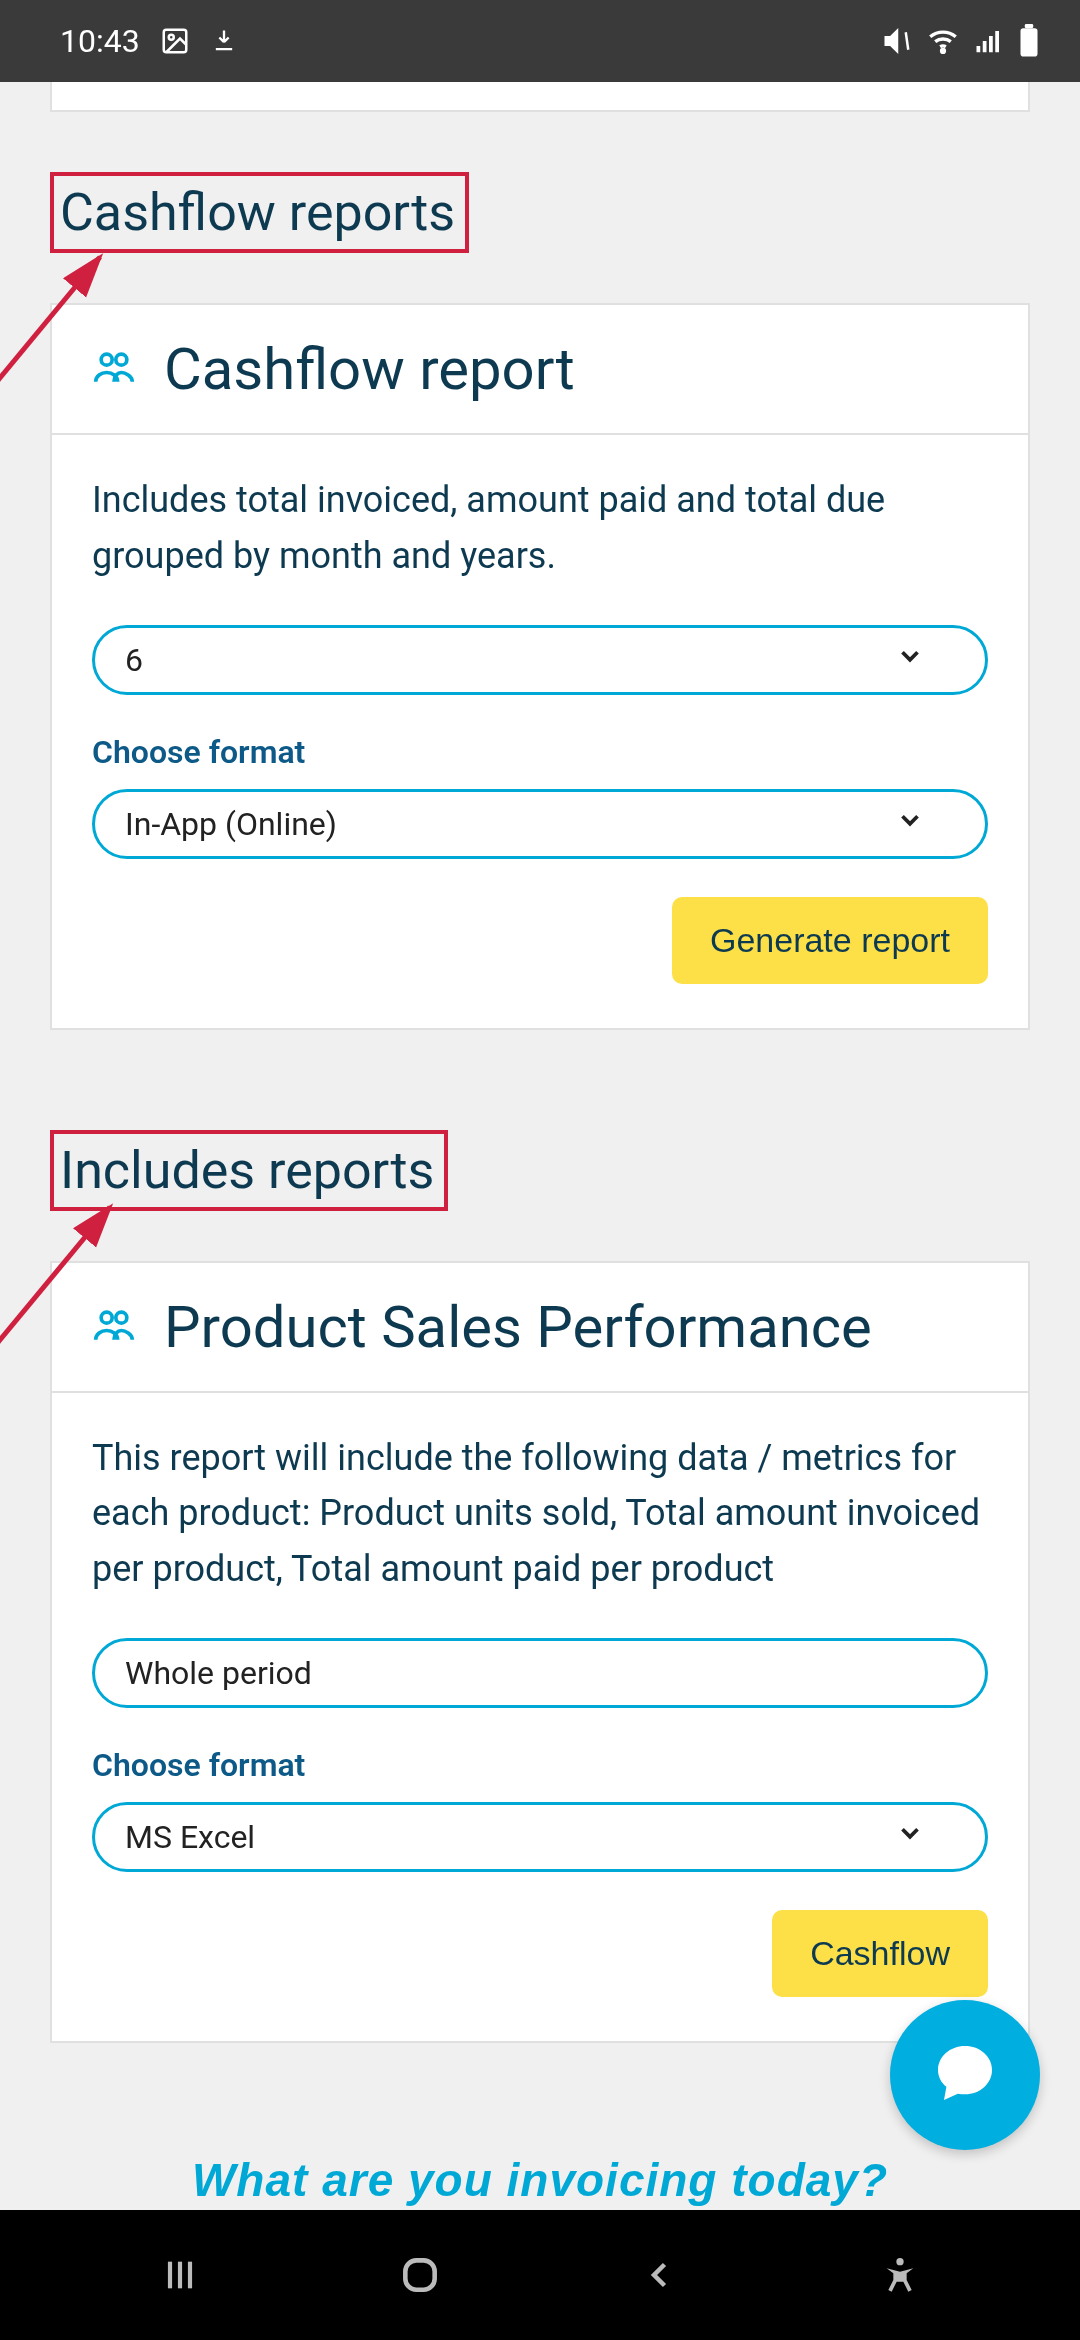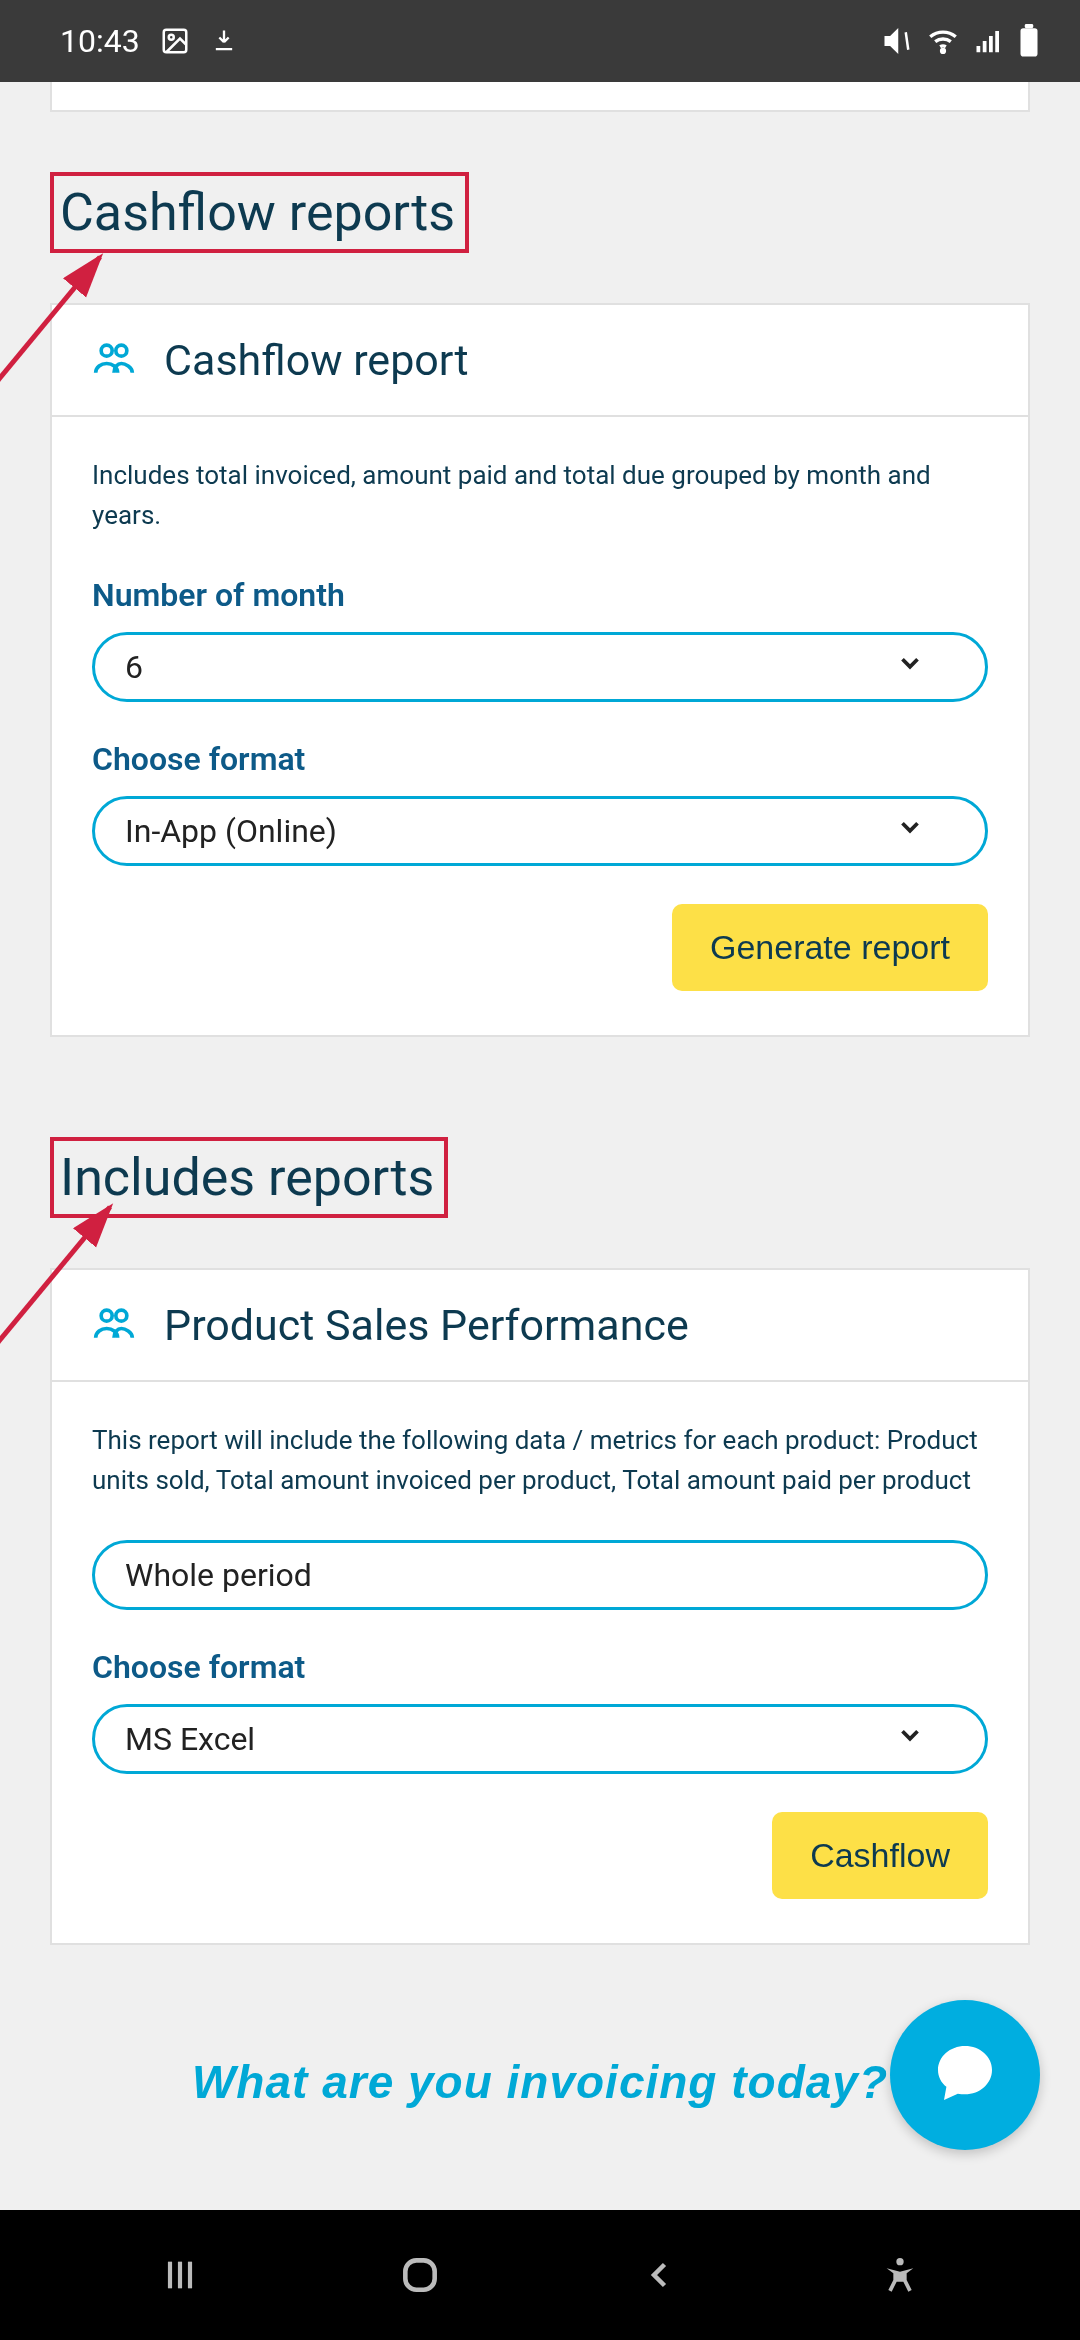--- a/index.html
+++ b/index.html
@@ -58,28 +58,28 @@
     margin: 50px 0 80px 0;
   }
   .card-header {
     display: flex;
     align-items: center;
     gap: 28px;
     padding: 30px 40px;
     border-bottom: 2px solid #e0e0e0;
   }
   .card-title {
-    font-size: 43px;
+    font-size: 58px;
     color: #0d3a50;
     font-weight: 400;
   }
   .people-icon { color: #00a8d6; flex-shrink: 0; }
   
   .card-body { padding: 38px 40px 44px 40px; }
-  .description { font-size: 26px; color: #0d3a50; line-height: 1.55; margin-bottom: 40px; }
+  .description { font-size: 36px; color: #0d3a50; line-height: 1.55; margin-bottom: 40px; }
   
   .field-label { font-size: 32px; color: #0d5a88; font-weight: 600; margin-bottom: 18px; display: block; }
   
   .pill-select {
     position: relative;
     width: 100%;
     margin-bottom: 38px;
   }
   .pill-select-inner {
     width: 100%;
@@ -216,21 +216,20 @@
             <circle cx="16" cy="8" r="3"></circle>
             <path d="M2 20c0-3 3-5 6-5s6 2 6 5"></path>
             <path d="M12 20c0-3 2-5 4-5s6 2 6 5"></path>
           </svg>
       </span>
       <span class="card-title">Cashflow report</span>
     </div>
     <div class="card-body">
       <p class="description">Includes total invoiced, amount paid and total due grouped by month and years.</p>
 
-      <label class="field-label">Number of month</label>
       <div class="pill-select">
         <div class="pill-select-inner">
           <span>6</span>
           <span class="chevron">
             <svg width="30" height="30" viewBox="0 0 24 24" fill="none" stroke="#222" stroke-width="3">
                 <path d="M6 9l6 6 6-6"></path>
               </svg>
           </span>
         </div>
       </div>

